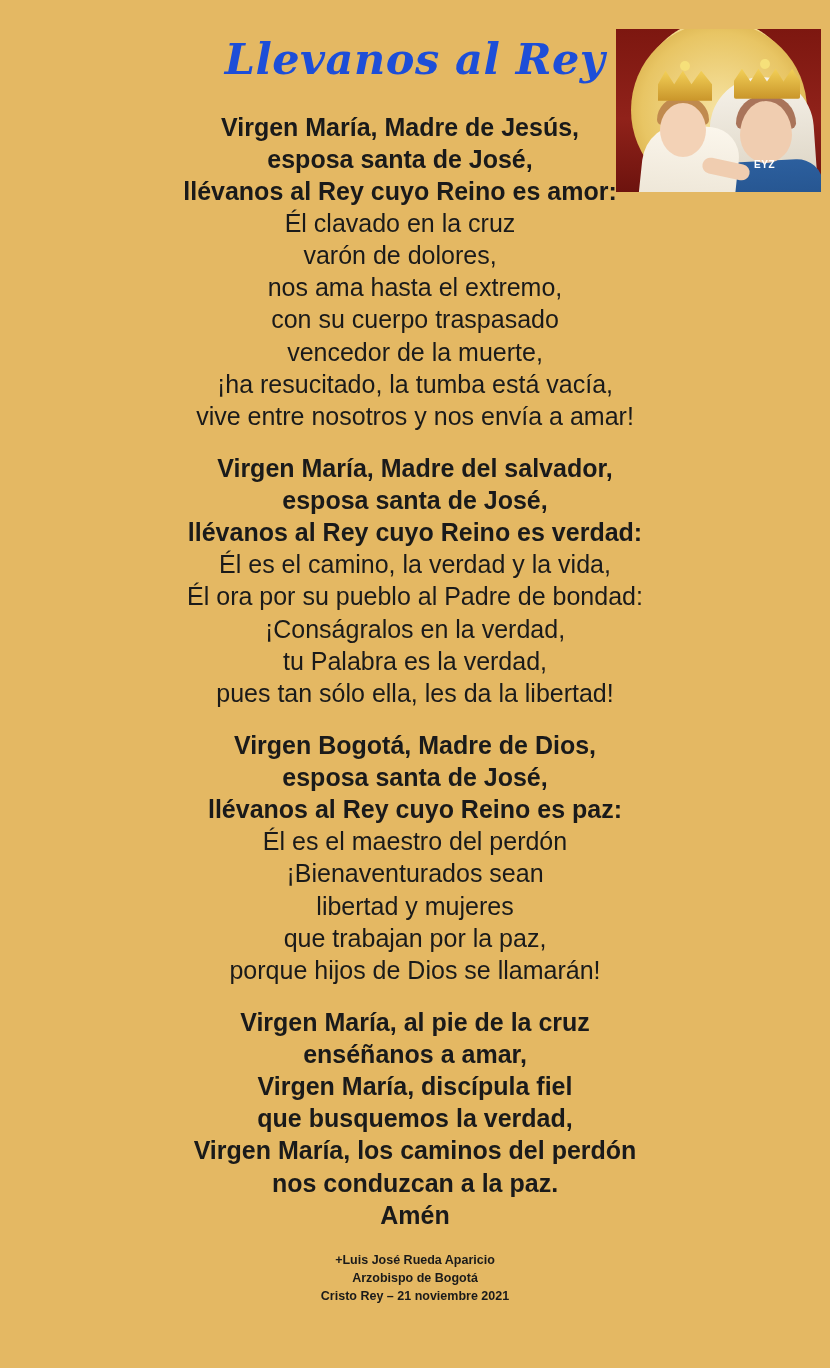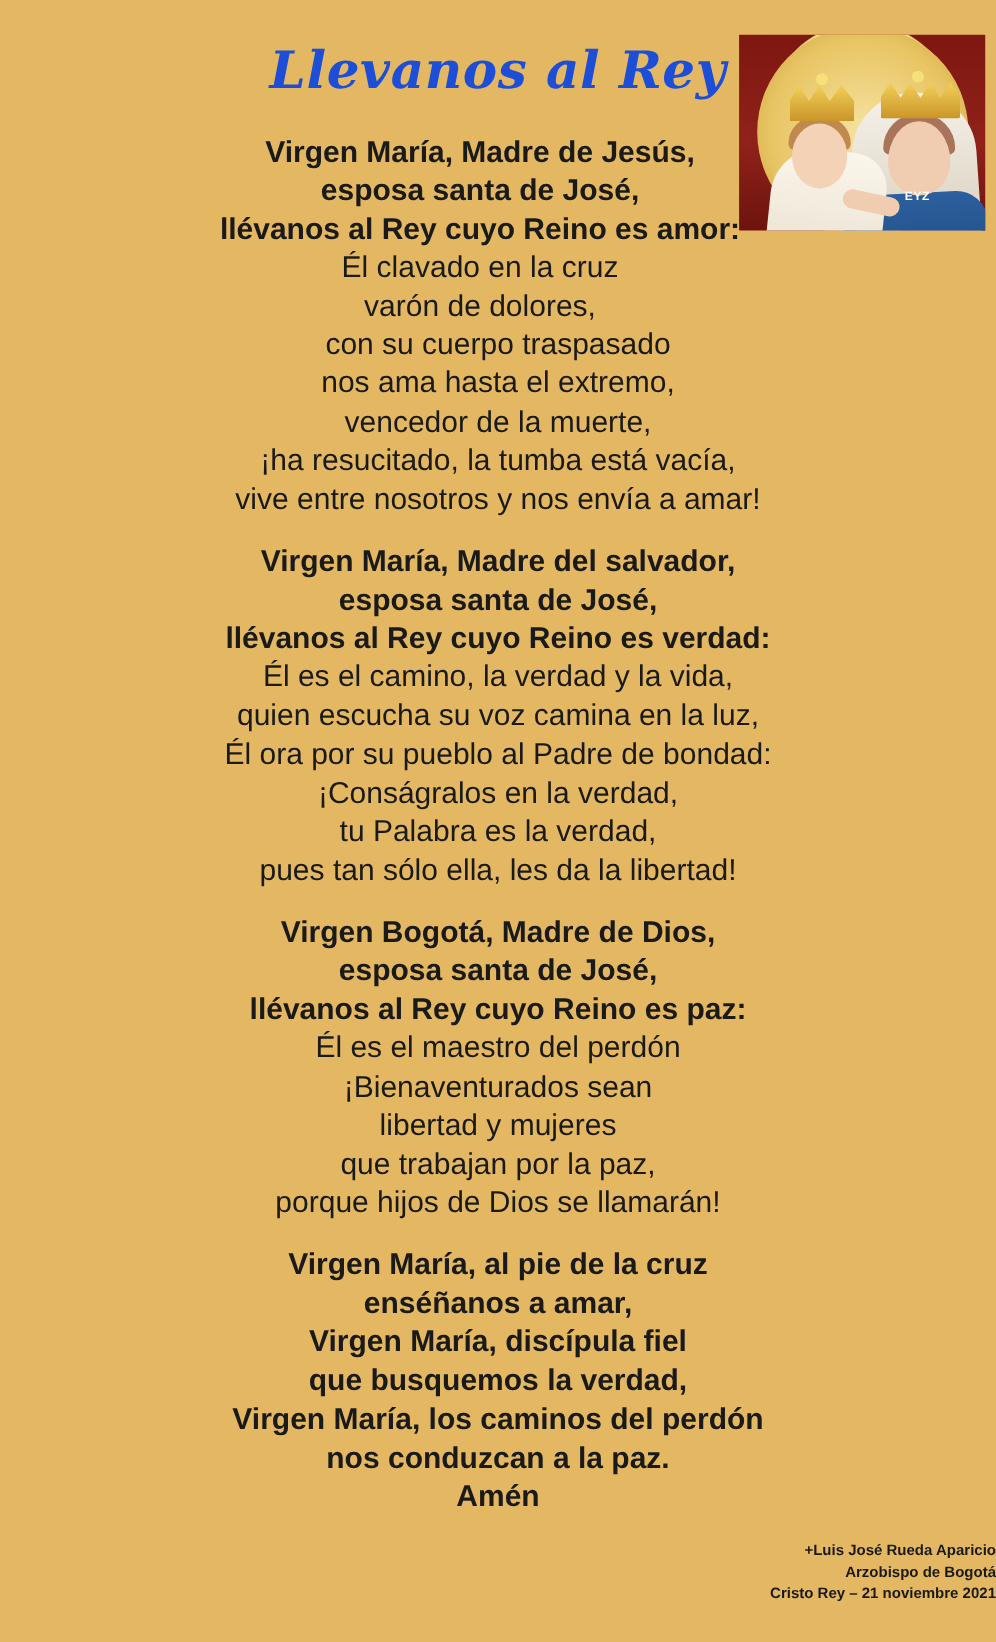--- a/index.html
+++ b/index.html
@@ -200,21 +200,21 @@
 
   
   .stanza.s1 .line.bold { padding-right: 30px; }
   .stanza.s1 .line:nth-child(4),
   .stanza.s1 .line:nth-child(5) { padding-right: 30px; }
 
   .stanza.last .line { font-weight: bold; }
 
   
   .footer {
-    text-align: right;
+    text-align: center;
     font-size: 12.5px;
     font-weight: bold;
     line-height: 1.45;
     color: #1a1a1a;
     margin-top: 6px;
   }
 </style>
 </head>
 <body>
 
@@ -241,33 +241,32 @@
   <h1 class="title">Llevanos al Rey</h1>
 
   <div class="lyrics">
 
     <div class="stanza s1">
       <div class="line bold">Virgen María, Madre de Jesús,</div>
       <div class="line bold">esposa santa de José,</div>
       <div class="line bold">llévanos al Rey cuyo Reino es amor:</div>
       <div class="line">Él clavado en la cruz</div>
       <div class="line">varón de dolores,</div>
+      <div class="line">nos ama hasta el extremo,</div>
       <div class="line">con su cuerpo traspasado</div>
-      <div class="line">nos ama hasta el extremo,</div>
       <div class="line">vencedor de la muerte,</div>
       <div class="line">¡ha resucitado, la tumba está vacía,</div>
       <div class="line">vive entre nosotros y nos envía a amar!</div>
     </div>
 
     <div class="stanza">
       <div class="line bold">Virgen María, Madre del salvador,</div>
       <div class="line bold">esposa santa de José,</div>
       <div class="line bold">llévanos al Rey cuyo Reino es verdad:</div>
       <div class="line">Él es el camino, la verdad y la vida,</div>
-      <div class="line">quien escucha su voz camina en la luz,</div>
       <div class="line">Él ora por su pueblo al Padre de bondad:</div>
       <div class="line">¡Conságralos en la verdad,</div>
       <div class="line">tu Palabra es la verdad,</div>
       <div class="line">pues tan sólo ella, les da la libertad!</div>
     </div>
 
     <div class="stanza">
       <div class="line bold">Virgen Bogotá, Madre de Dios,</div>
       <div class="line bold">esposa santa de José,</div>
       <div class="line bold">llévanos al Rey cuyo Reino es paz:</div>

